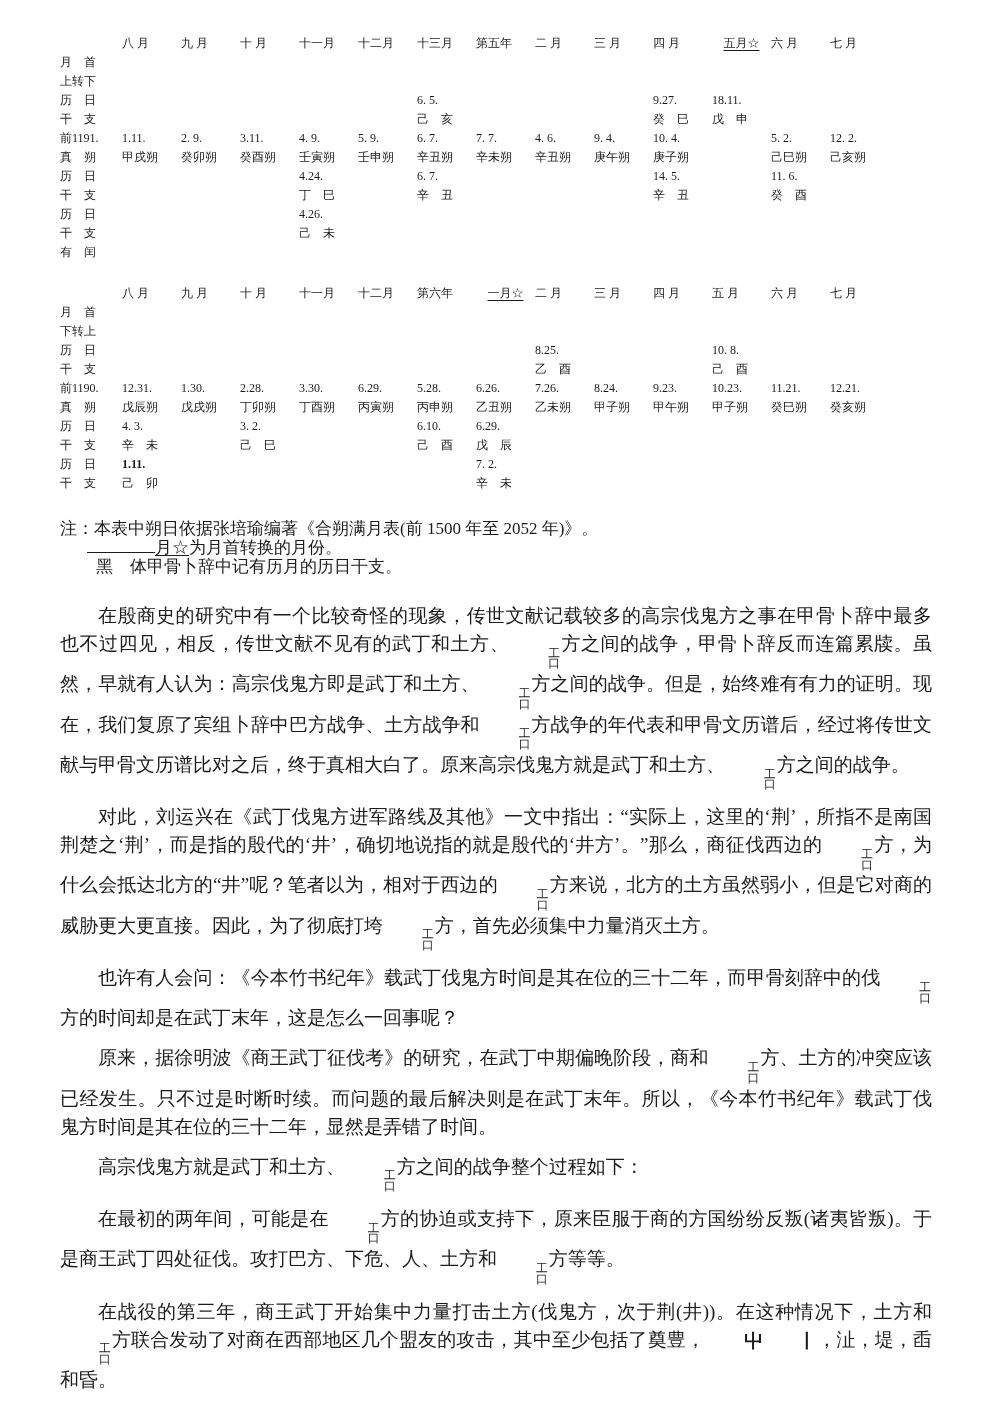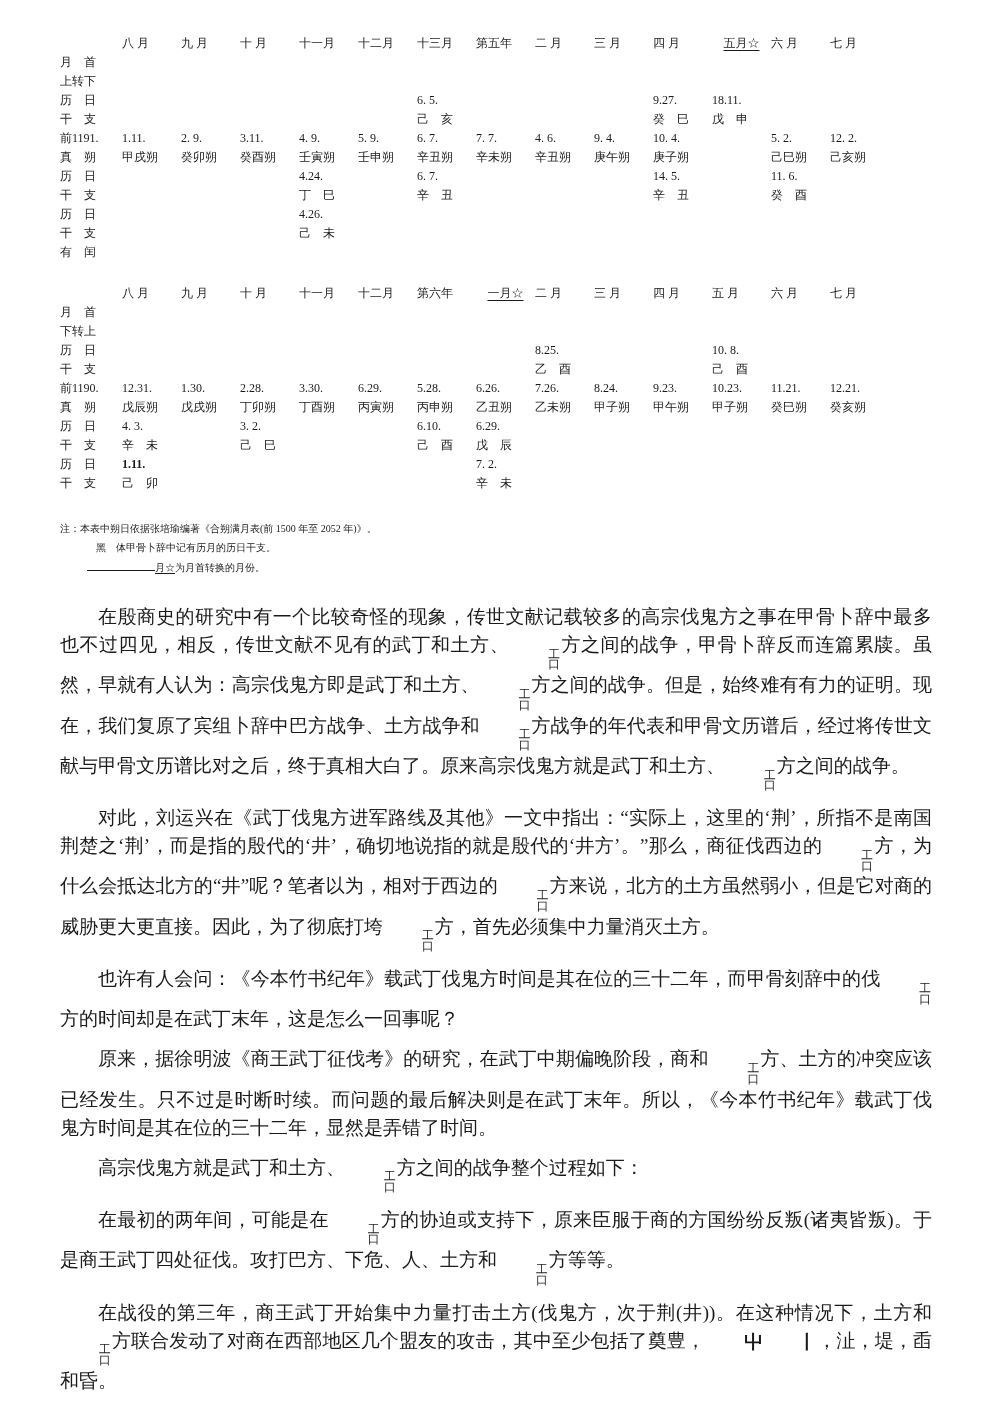--- a/index.html
+++ b/index.html
@@ -6,21 +6,21 @@
   body{color:#1b1b1b;font-family:"Liberation Serif","DejaVu Serif",serif;}
   .doc{width:992px;min-height:1403px;box-sizing:border-box;padding:34px 60px 56px 60px;background:#fff;}
   
   .cal-table{display:grid;grid-template-columns:62px repeat(13,59px);font-size:12px;line-height:19px;}
   .cal-table>div{height:19px;white-space:pre;overflow:visible;}
   .hcell{white-space:pre;}
   .u{text-decoration:underline;text-underline-offset:3px;text-align:center;}
   .cell.b{font-weight:bold;}
   #t2{margin-top:22px;}
   
-  .note{margin-top:26px;font-size:10px;line-height:19px;}
+  .note{margin-top:26px;font-size:17px;line-height:19px;}
   .note-line{white-space:pre-wrap;}
   .note-indent{padding-left:36px;}
   .note-line3{padding-left:27px;}
   .blank-underline{display:inline-block;width:68px;height:13px;border-bottom:1.5px solid #1b1b1b;vertical-align:baseline;}
   .u-text{text-decoration:underline;text-underline-offset:2px;}
   
   .body-text{margin-top:26px;font-size:19px;line-height:28px;text-align:justify;}
   .para{margin:9px 0 12px 0;text-indent:2em;}
   
   .glyph{display:inline-flex;margin:0 1px;}
@@ -359,22 +359,22 @@
       <div class="cell"></div>
       <div class="cell"></div>
       <div class="cell"></div>
       <div class="cell"></div>
       <div class="cell"></div>
       <div class="cell"></div>
     </div>
 
   <div class="note">
     <div class="note-line">注：本表中朔日依据张培瑜编著《合朔满月表(前 1500 年至 2052 年)》。</div>
+    <div class="note-line note-line3"><span class="blank-underline"></span><span class="u-text">月☆</span><span>为月首转换的月份。</span></div>
     <div class="note-line note-indent">黑　体甲骨卜辞中记有历月的历日干支。</div>
-    <div class="note-line note-line3"><span class="blank-underline"></span><span class="u-text">月☆</span><span>为月首转换的月份。</span></div>
   </div>
 
   <div class="body-text" id="paras">
       <p class="para">在殷商史的研究中有一个比较奇怪的现象，传世文献记载较多的高宗伐鬼方之事在甲骨卜辞中最多也不过四见，相反，传世文献不见有的武丁和土方、<span class="glyph g-stack">
           <span>工</span>
           <span>口</span>
         </span>方之间的战争，甲骨卜辞反而连篇累牍。虽然，早就有人认为：高宗伐鬼方即是武丁和土方、<span class="glyph g-stack">
           <span>工</span>
           <span>口</span>
         </span>方之间的战争。但是，始终难有有力的证明。现在，我们复原了宾组卜辞中巴方战争、土方战争和<span class="glyph g-stack">

